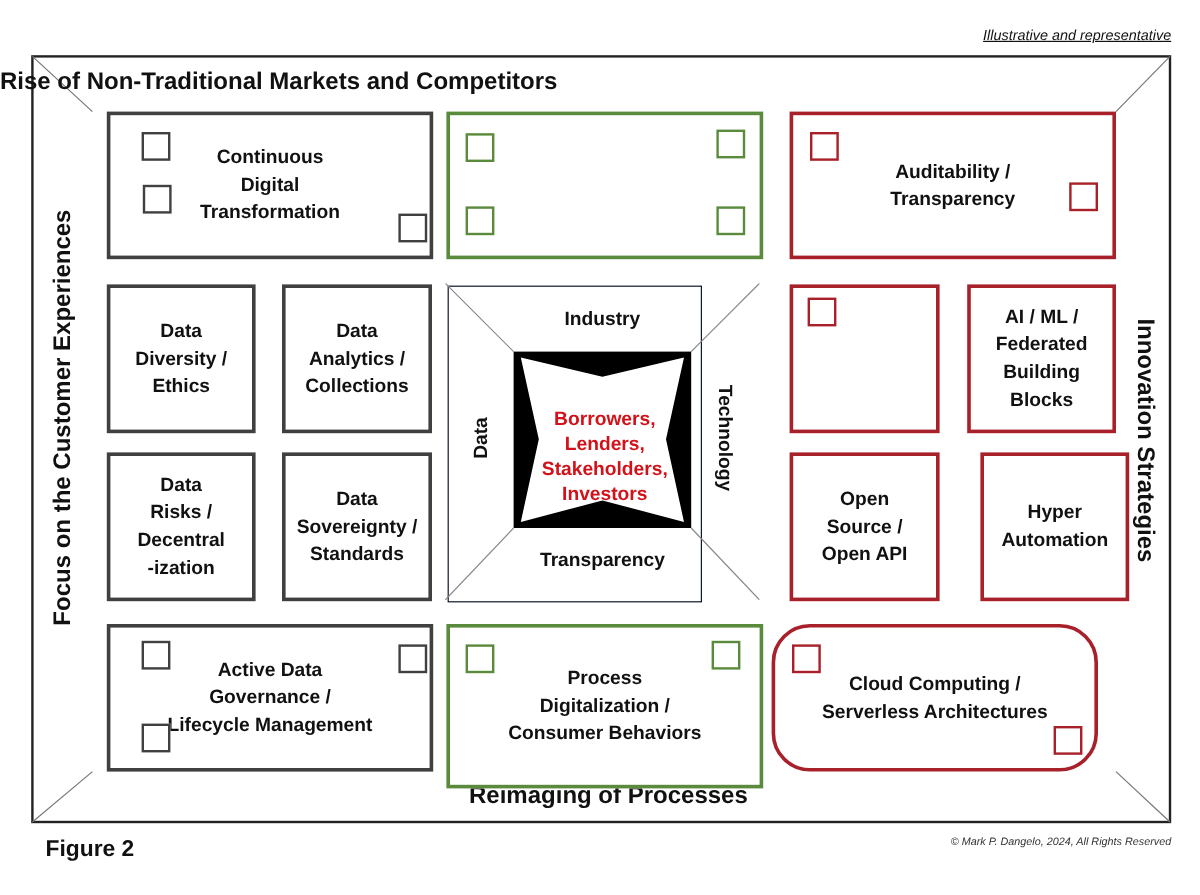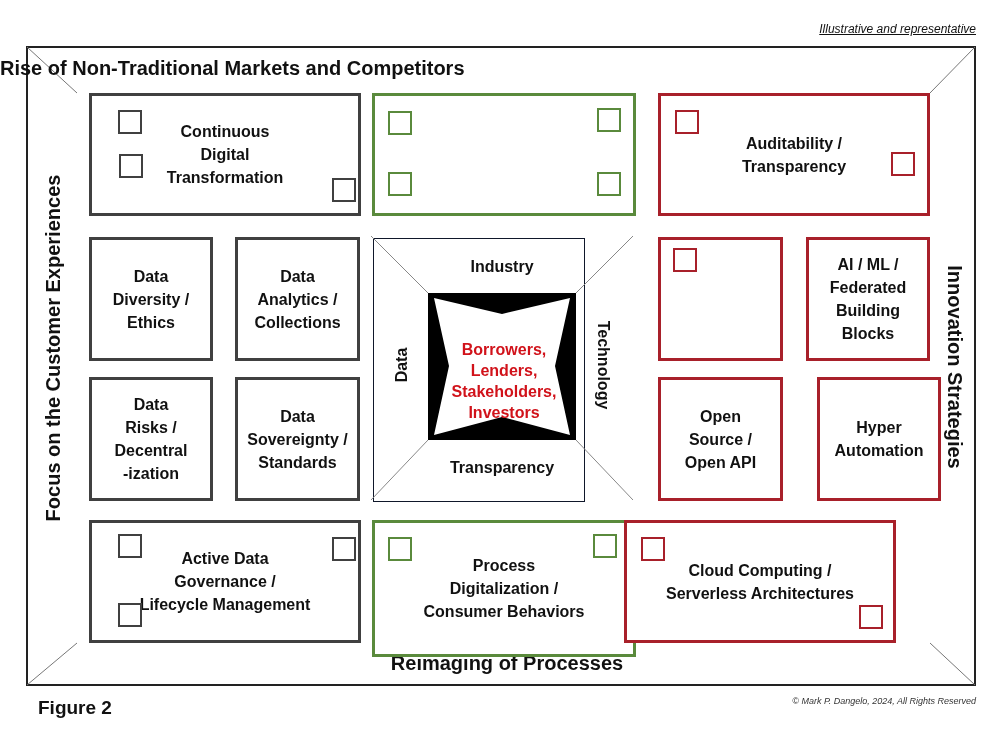--- a/index.html
+++ b/index.html
@@ -145,21 +145,21 @@
 </div>
 
 <div class="box green" style="left:372px;top:520px;width:264px;height:137px;">
   <span class="lbl">Process
 Digitalization /
 Consumer Behaviors</span>
   <div class="sq green" style="left:13px;top:14px;"></div>
   <div class="sq green" style="left:218px;top:11px;"></div>
 </div>
 
-<div class="box red" style="left:624px;top:520px;width:272px;height:123px;">
+<div class="box red" style="left:643px;top:520px;width:272px;height:123px;border-radius:32px;">
   <span class="lbl">Cloud Computing /
 Serverless Architectures</span>
   <div class="sq red" style="left:14px;top:14px;"></div>
   <div class="sq red" style="left:232px;top:82px;"></div>
 </div>
 
 <div class="abs fig">Figure 2</div>
 <div class="abs copy">© Mark P. Dangelo, 2024, All Rights Reserved</div>
 
 </body></html>

